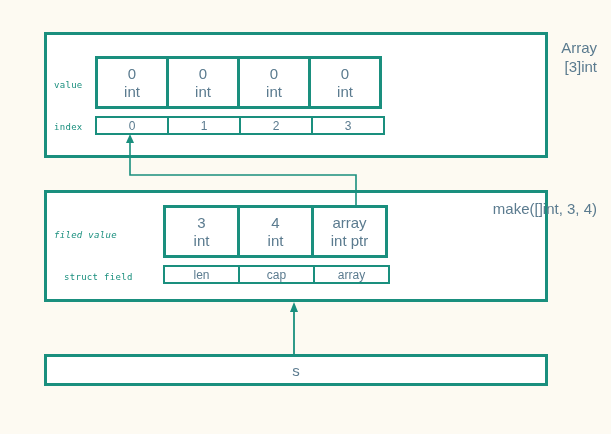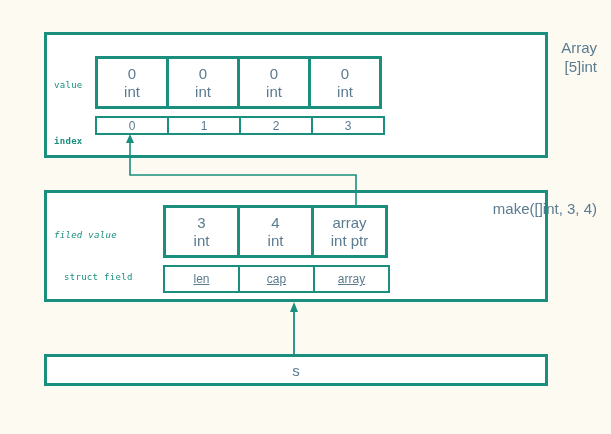--- a/index.html
+++ b/index.html
@@ -41,21 +41,21 @@
   
   .row-label{
     position:absolute;
     color:#1a8f7e;
     font-family:"DejaVu Sans Mono", monospace;
     font-size:9px;
     letter-spacing:.3px;
     white-space:nowrap;
   }
   #label-value{left:54px;top:80px;text-align:center;}
-  #label-index{left:54px;top:136px;font-weight:bold;}
+  #label-index{left:54px;top:122px;}
   #label-field-value{left:54px;top:230px;font-style:italic;}
   #label-struct-field{left:64px;top:272px;}
 
   
   .cell-row{position:absolute;display:flex;}
 
   #array-value-row{left:95px;top:56px;}
   #array-value-row .cell{
     width:74px;height:53px;
     border:3px solid #1a8f7e;
@@ -83,47 +83,47 @@
     border:3px solid #1a8f7e;
     margin-right:-3px;
     box-sizing:border-box;
     background:#fff;
     display:flex;flex-direction:column;
     align-items:center;justify-content:center;
     color:#5b7b8f;font-size:15px;line-height:18px;
   }
   #slice-field-row{left:163px;top:265px;}
   #slice-field-row .cell{
-    width:77px;height:28px;
+    width:77px;height:19px;
     border:2px solid #1a8f7e;
     margin-right:-2px;
     box-sizing:border-box;
     background:#fff;
     display:flex;align-items:center;justify-content:center;
-    color:#5b7b8f;font-size:12px;text-decoration:underline;
+    color:#5b7b8f;font-size:12px;
   }
 
   .cell-line2{display:block;}
 
   #var-label{color:#5b7b8f;font-size:15px;}
 
   
   svg#connectors{position:absolute;left:0;top:0;width:611px;height:434px;
                  pointer-events:none;}
 </style>
 </head>
 <body>
 
 <div id="canvas">
 
   <div class="box" id="array-container"></div>
 
   <div class="corner-caption" id="array-caption">
     <div>Array</div>
-    <div>[5]int</div>
+    <div>[3]int</div>
   </div>
 
   <div class="row-label" id="label-value">value</div>
   <div class="row-label" id="label-index">index</div>
 
   <div class="cell-row" id="array-value-row">
     <div class="cell">
       <span>0</span>
       <span class="cell-line2">int</span>
     </div>

